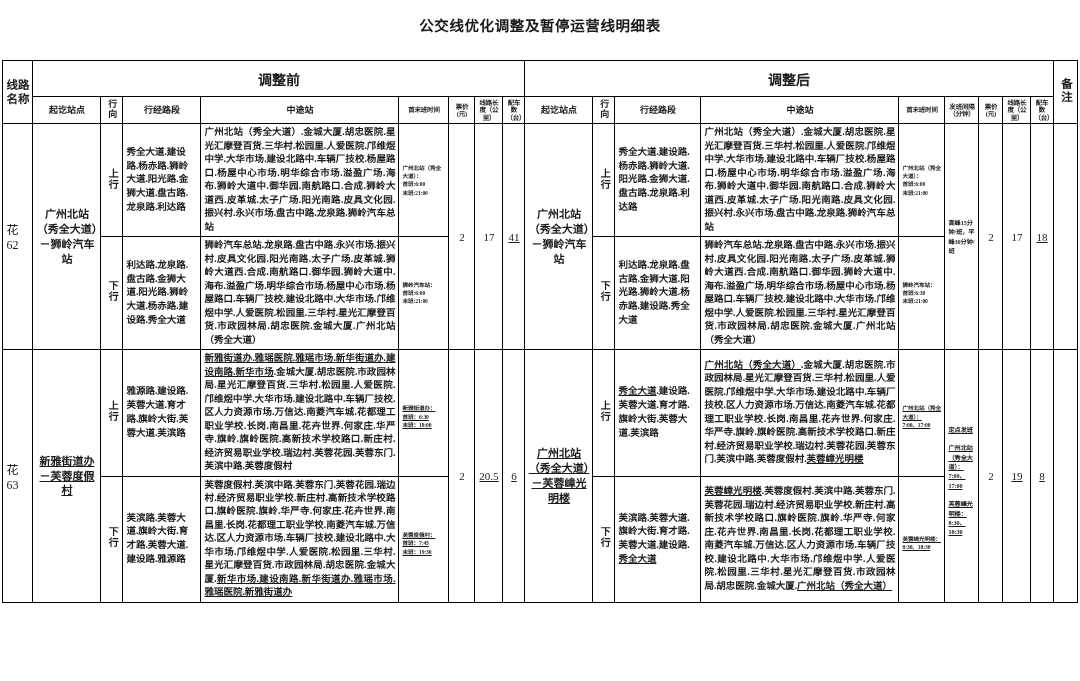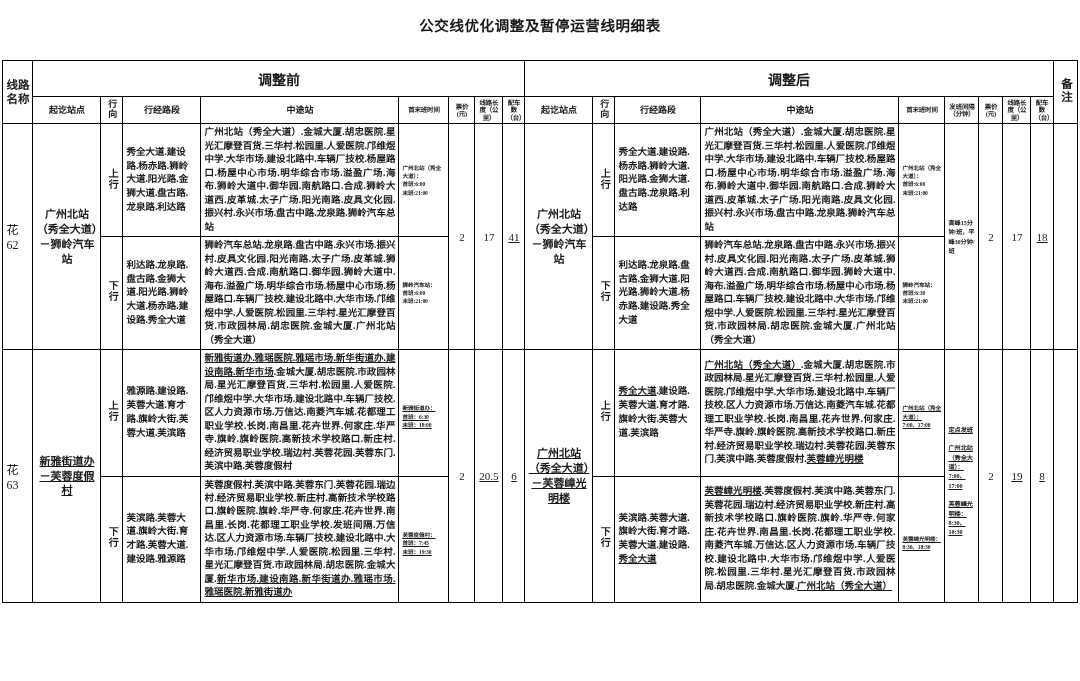--- a/index.html
+++ b/index.html
@@ -263,21 +263,21 @@
           <span class="u">8</span>
         </td>
         <td rowspan="2" class="remark"></td>
       </tr>
 
       <tr>
         <td class="dir">
           <span class="vert">下行</span>
         </td>
         <td class="roads">芙滨路.芙蓉大道.旗岭大街.育才路.芙蓉大道.建设路.雅源路</td>
-        <td class="stops"><span>芙蓉度假村.芙滨中路.芙蓉东门.芙蓉花园.瑞边村.经济贸易职业学校.新庄村.高新技术学校路口.旗岭医院.旗岭.华严寺.何家庄.花卉世界.南昌里.长岗.花都理工职业学校.发班间隔.万信达.区人力资源市场.车辆厂技校.建设北路中.大华市场.邝维煜中学.人爱医院.松园里.三华村.星光汇摩登百货.市政园林局.胡忠医院.金城大厦.</span><span class="u">新华市场.建设南路.新华街道办.雅瑶市场.雅瑶医院.新雅街道办</span></td>
+        <td class="stops"><span>芙蓉度假村.芙滨中路.芙蓉东门.芙蓉花园.瑞边村.经济贸易职业学校.新庄村.高新技术学校路口.旗岭医院.旗岭.华严寺.何家庄.花卉世界.南昌里.长岗.花都理工职业学校.南菱汽车城.万信达.区人力资源市场.车辆厂技校.建设北路中.大华市场.邝维煜中学.人爱医院.松园里.三华村.星光汇摩登百货.市政园林局.胡忠医院.金城大厦.</span><span class="u">新华市场.建设南路.新华街道办.雅瑶市场.雅瑶医院.新雅街道办</span></td>
         <td class="times">
           <span class="u">芙蓉度假村：
 首班：7:45
 末班：19:30</span>
         </td>
         <td class="dir">
           <span class="vert">下行</span>
         </td>
         <td class="roads"><span>芙滨路.芙蓉大道.旗岭大街.育才路.芙蓉大道.建设路.</span><span class="u">秀全大道</span></td>
         <td class="stops"><span class="u">芙蓉嶂光明楼</span><span>.芙蓉度假村.芙滨中路.芙蓉东门.芙蓉花园.瑞边村.经济贸易职业学校.新庄村.高新技术学校路口.旗岭医院.旗岭.华严寺.何家庄.花卉世界.南昌里.长岗.花都理工职业学校.南菱汽车城.万信达.区人力资源市场.车辆厂技校.建设北路中.大华市场.邝维煜中学.人爱医院.松园里.三华村.星光汇摩登百货.市政园林局.胡忠医院.金城大厦.</span><span class="u">广州北站（秀全大道）</span></td>

